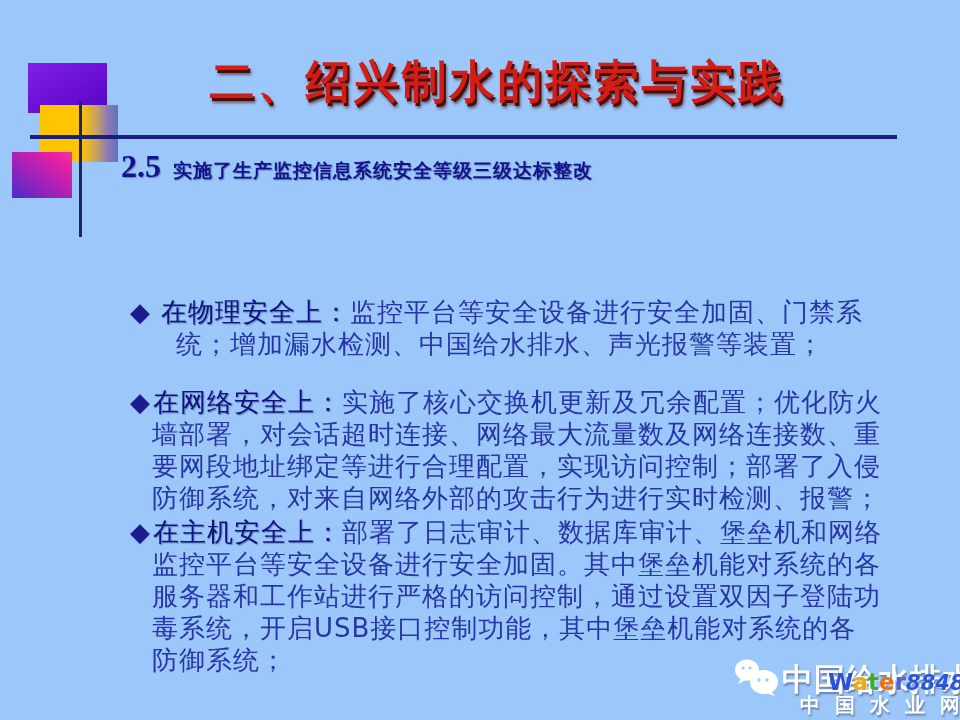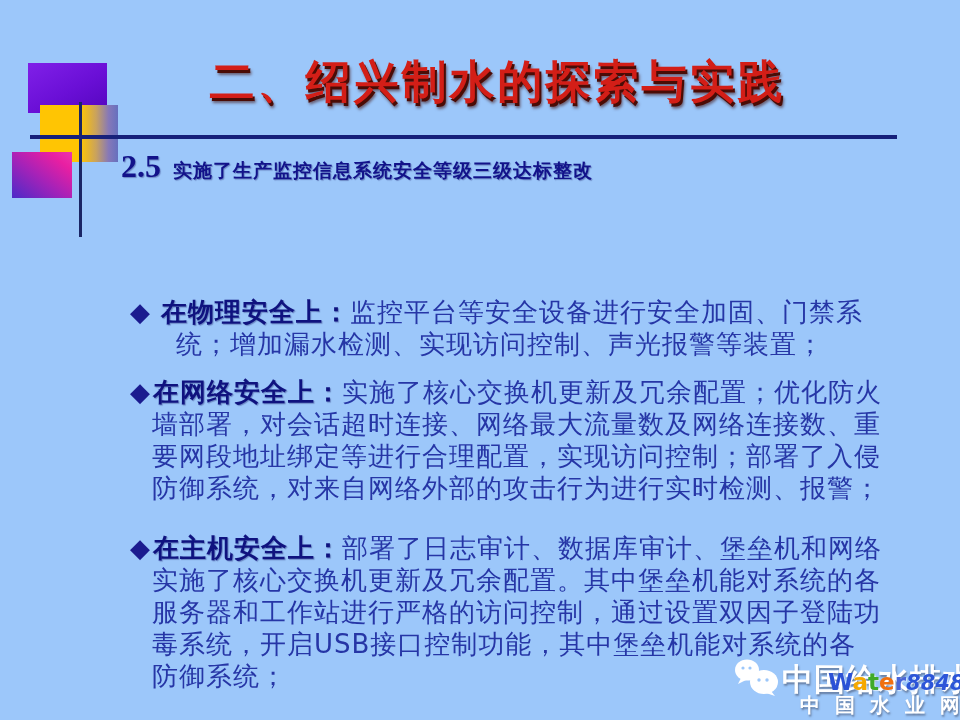--- a/index.html
+++ b/index.html
@@ -39,25 +39,25 @@
   }
   .hnum{font-family:"Liberation Serif", serif;font-size:32px;font-weight:bold;margin-right:12px;}
   .htext{font-size:19px;font-weight:bold;letter-spacing:1px;}
   
   .line{white-space:nowrap;line-height:32px;font-size:26px;letter-spacing:1px;color:#2636A6;}
   .intro{position:absolute;left:122px;top:197px;}
   .intro .indent1{padding-left:43px;}
   .bullets-layer{position:absolute;left:130px;top:0;}
   .bullet{position:absolute;left:0;}
   .bullet-1{top:296px;}
-  .bullet-2{top:376px;}
-  .bullet-3{top:532px;}
+  .bullet-2{top:386px;}
+  .bullet-3{top:516px;}
   .diamond{color:#1B1B8F;font-size:26px;margin-right:2px;}
   .bullet-1 .diamond{margin-right:10px;}
-  .lead{font-weight:bold;color:#0F127F;text-shadow:1px 1px 1px rgba(10,10,90,.35);}
+  .lead{font-weight:normal;color:#0F127F;text-shadow:1px 1px 1px rgba(10,10,90,.35);}
   .cont{padding-left:22px;}
   .bullet-1 .cont{padding-left:46px;}
   
   .wm{position:absolute;}
   .wm-wechat{left:733px;top:657px;width:48px;height:40px;}
   .wm-brand{left:782px;top:659px;font-size:31px;font-weight:bold;letter-spacing:1px;color:#FFFFFF;
     text-shadow:1px 2px 2px rgba(90,110,145,.85);white-space:nowrap;}
   .wm-water{left:828px;top:669px;font-weight:bold;white-space:nowrap;
     text-shadow:1px 1px 1px rgba(255,255,255,.6);}
   .wm-water .wl{font-size:23px;}
@@ -85,33 +85,33 @@
 
   <div class="heading">
     <span class="hnum">2.5</span><span class="htext">实施了生产监控信息系统安全等级三级达标整改</span>
   </div>
 
 
   <div class="bullets-layer">
 
     <div class="bullet bullet-1">
       <div class="line"><span class="diamond">◆</span><span class="lead">在物理安全上：</span><span>监控平台等安全设备进行安全加固、门禁系</span></div>
-      <div class="line cont">统；增加漏水检测、实现访问控制、声光报警等装置；</div>
+      <div class="line cont">统；增加漏水检测、中国给水排水、声光报警等装置；</div>
     </div>
 
     <div class="bullet bullet-2">
       <div class="line"><span class="diamond">◆</span><span class="lead">在网络安全上：</span><span>实施了核心交换机更新及冗余配置；优化防火</span></div>
       <div class="line cont">墙部署，对会话超时连接、网络最大流量数及网络连接数、重</div>
       <div class="line cont">要网段地址绑定等进行合理配置，实现访问控制；部署了入侵</div>
       <div class="line cont">防御系统，对来自网络外部的攻击行为进行实时检测、报警；</div>
     </div>
 
     <div class="bullet bullet-3">
       <div class="line"><span class="diamond">◆</span><span class="lead">在主机安全上：</span><span>部署了日志审计、数据库审计、堡垒机和网络</span></div>
-      <div class="line cont">实施了核心交换机更新及冗余配置。其中堡垒机能对系统的各</div>
+      <div class="line cont">监控平台等安全设备进行安全加固。其中堡垒机能对系统的各</div>
       <div class="line cont">服务器和工作站进行严格的访问控制，通过设置双因子登陆功</div>
       <div class="line cont">毒系统，开启USB接口控制功能，其中堡垒机能对系统的各</div>
       <div class="line cont">防御系统；</div>
     </div>
 
   </div>
 
   <div class="wm wm-wechat">
     <svg width="48" height="40" viewBox="0 0 48 40">
       <ellipse cx="14" cy="13" rx="12" ry="10.5" fill="#FFFFFF"></ellipse>

